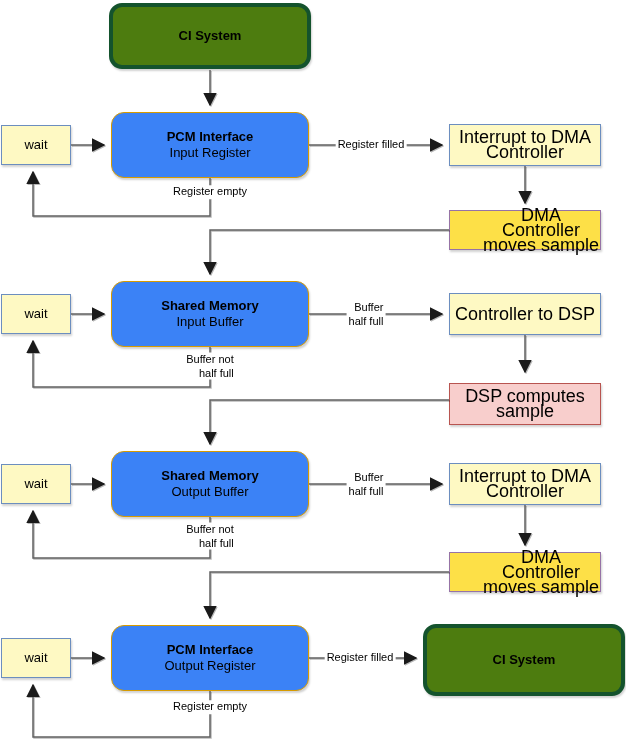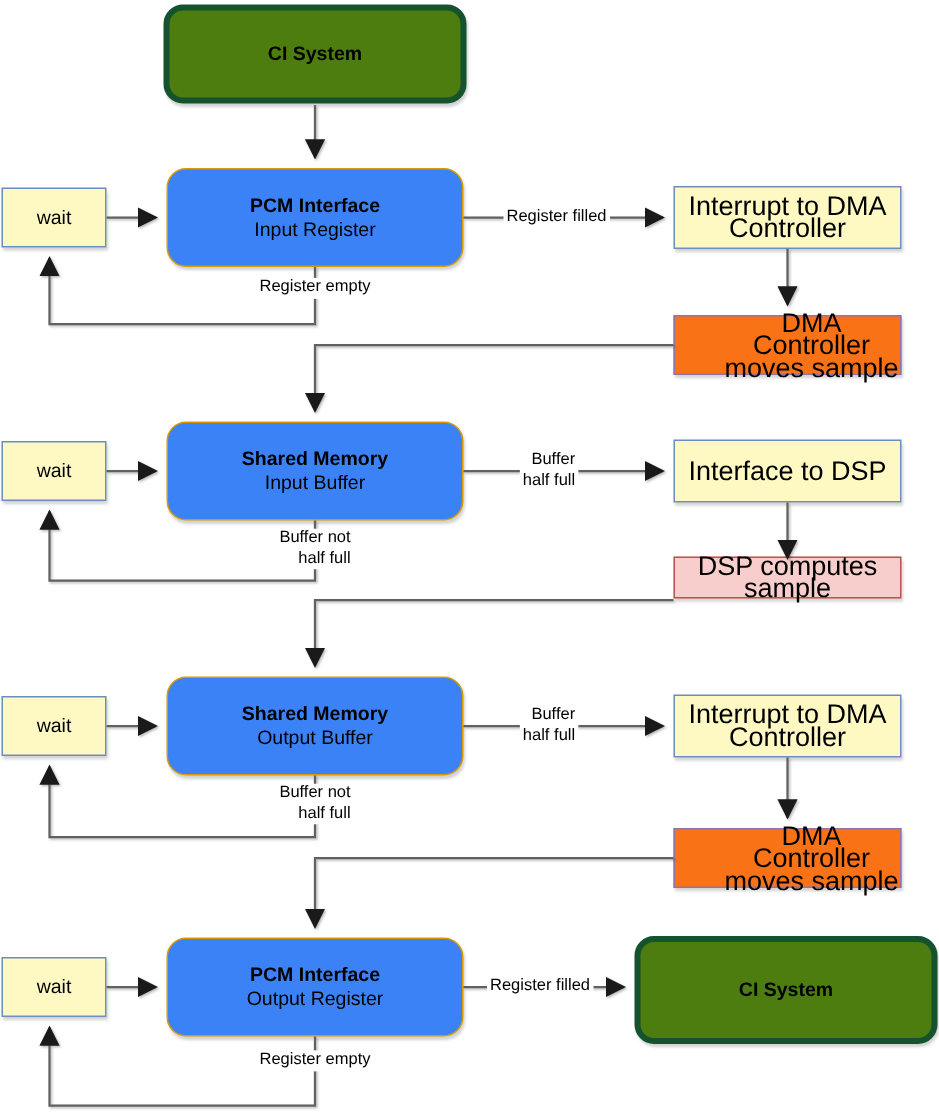--- a/index.html
+++ b/index.html
@@ -10,21 +10,21 @@
   .node{
     position:absolute;display:flex;flex-direction:column;justify-content:center;
     align-items:center;text-align:center;box-sizing:border-box;
     font-size:13px;line-height:16px;
     box-shadow:1px 2px 2px rgba(0,0,0,0.18);
   }
   .rounded{border-radius:13px;}
   .yellow{background:#4d7c0f;border:4px solid #14532d;}
   .orange{background:#3b82f6;border:1px solid #D79B00;}
   .blue{background:#fef9c3;border:1px solid #6C8EBF;}
-  .purple{background:#f97316;border:1px solid #9673A6;padding-left:32px;}
+  .purple{background:#fde047;border:1px solid #9673A6;padding-left:32px;}
   .red{background:#F8CECC;border:1px solid #B85450;}
   .node .title{font-weight:bold;display:block;}
   .node .sub{display:block;}
   .small{font-size:18px;line-height:15px;}
   .conn-layer{position:absolute;left:0;top:0;z-index:2;pointer-events:none;}
   .conn{
     fill:none;stroke:#616161;stroke-width:1.5;
     filter:drop-shadow(1px 1.5px 0.6px rgba(0,0,0,0.28));
   }
   .elabel{
@@ -65,24 +65,24 @@
   <div class="node rounded orange" style="left:111px;top:281px;width:198px;height:66px">
     <span class="title">Shared Memory</span>
     <span class="sub">Input Buffer</span>
   </div>
 
   <div class="node blue" style="left:1px;top:294px;width:70px;height:40px">
     <span>wait</span>
   </div>
 
   <div class="node blue small" style="left:449px;top:293px;width:152px;height:42px">
-    <span>Interface to DSP</span>
+    <span>Controller to DSP</span>
   </div>
 
-  <div class="node red small" style="left:449px;top:371px;width:152px;height:28px">
+  <div class="node red small" style="left:449px;top:383px;width:152px;height:42px">
     <span>DSP computes</span>
     <span>sample</span>
   </div>
 
   <div class="node rounded orange" style="left:111px;top:451px;width:198px;height:66px">
     <span class="title">Shared Memory</span>
     <span class="sub">Output Buffer</span>
   </div>
 
   <div class="node blue" style="left:1px;top:464px;width:70px;height:40px">

